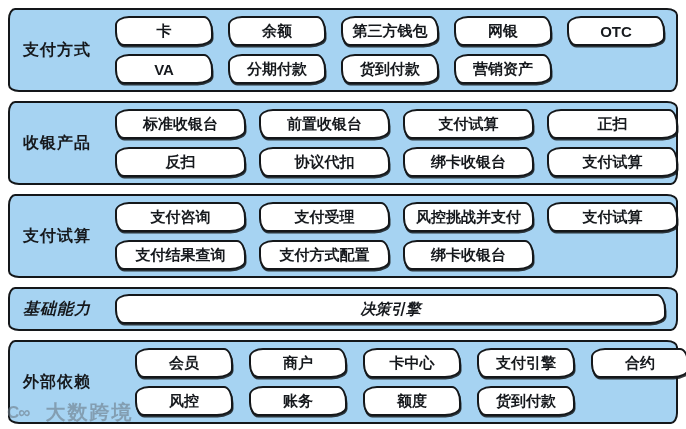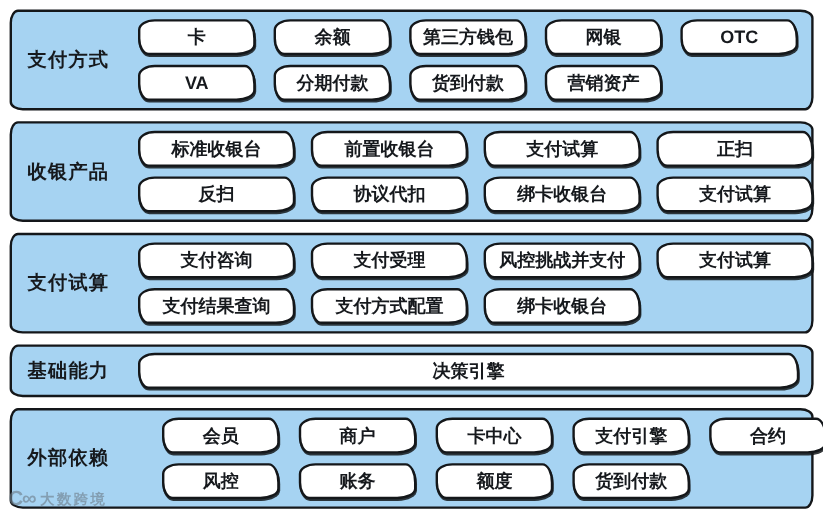--- a/index.html
+++ b/index.html
@@ -19,21 +19,21 @@
   .band {
     box-sizing: border-box;
     background: #a6d3f2;
     border: 2.5px solid #14171a;
     border-radius: 7px 11px 7px 11px / 11px 7px 11px 7px;
     display: flex;
     align-items: center;
     padding: 0 10px 0 13px;
   }
   .band.h-tall { height: 84px; }
-  .band.h-short { height: 44px; }
+  .band.h-short { height: 44px; font-style: italic; }
   .band-label {
     width: 92px;
     flex-shrink: 0;
     font-size: 16px;
     font-weight: bold;
     letter-spacing: 1px;
   }
   .band-content {
     flex: 1;
     display: flex;
@@ -68,21 +68,21 @@
     left: 7px;
     bottom: 3px;
     display: flex;
     align-items: center;
     gap: 4px;
     color: rgba(110, 126, 138, 0.62);
     font-weight: bold;
     pointer-events: none;
   }
   .wm-icon { font-size: 17px; letter-spacing: -1px; }
-  .wm-text { font-size: 12px; letter-spacing: 2px; }
+  .wm-text { font-size: 20px; letter-spacing: 2px; margin-left: 12px; }
 </style>
 </head>
 <body>
 
 <div class="canvas">
 
   <section class="band h-tall">
     <div class="band-label">支付方式</div>
     <div class="band-content">
       <div class="row g1">

